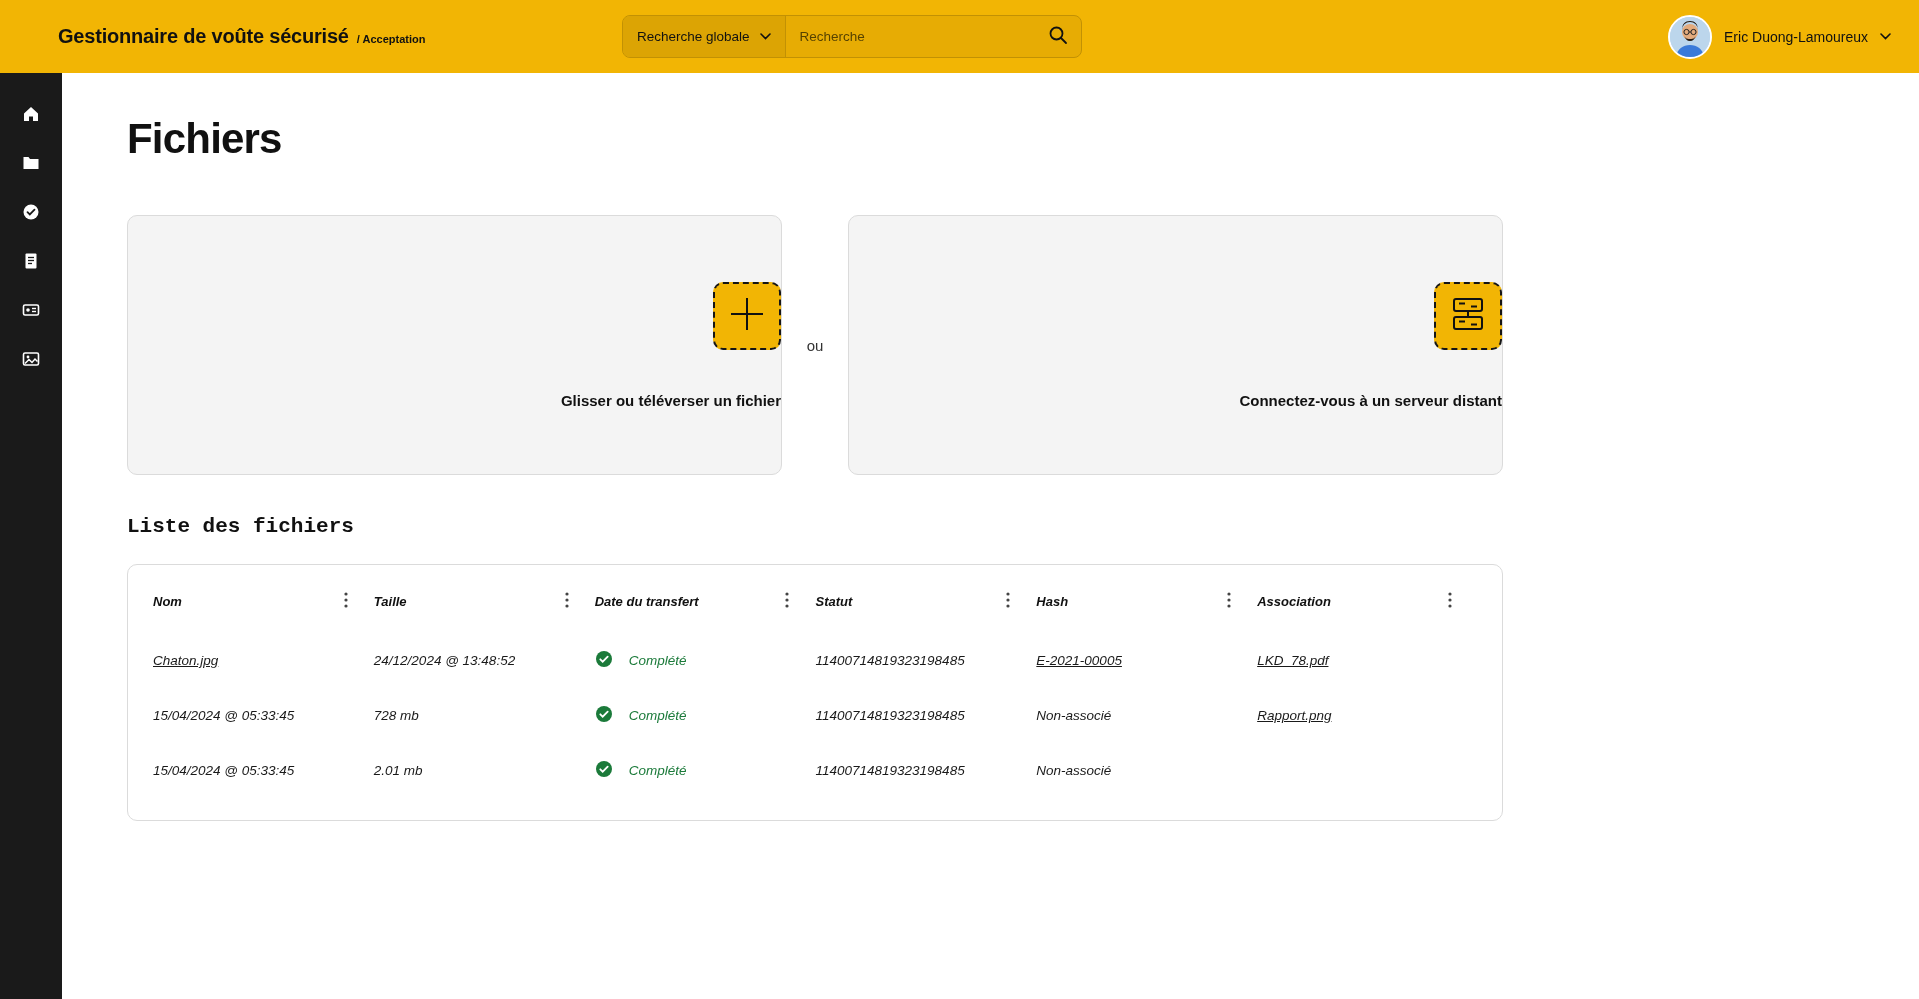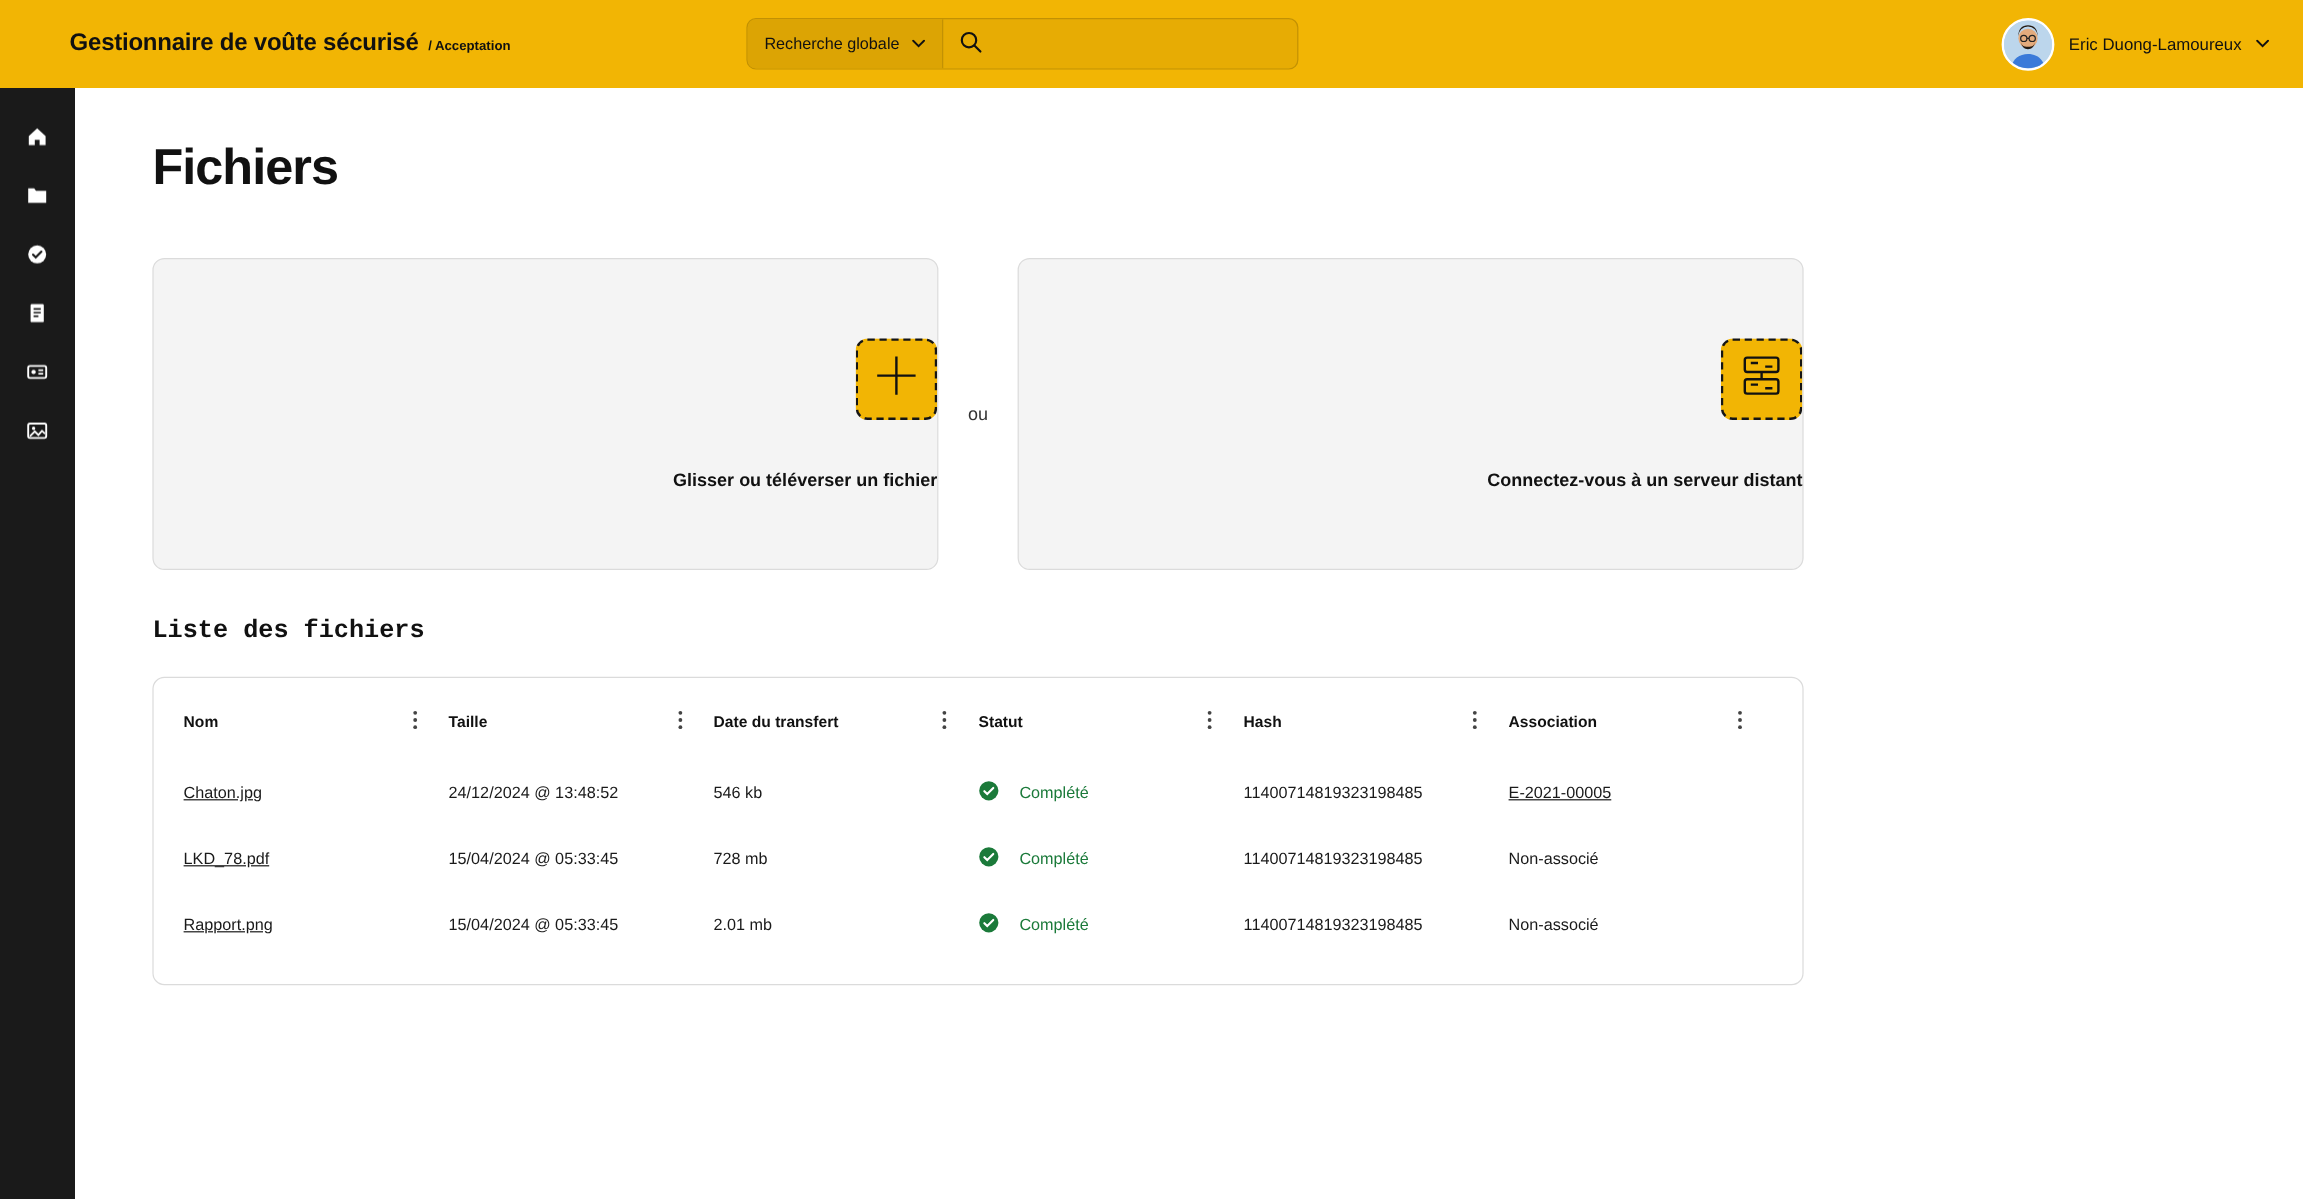--- a/index.html
+++ b/index.html
@@ -115,21 +115,21 @@
   }
   .panel-label{font-size:15px;font-weight:700;}
 
   .list-title{font-size:21px;font-weight:700;margin-bottom:26px;font-family:Liberation Mono, monospace;}
 
   .table-card{
     border:1px solid var(--panel-border);
     border-radius:10px;
     padding:14px 24px 22px 25px;
   }
-  .tgrid{display:grid;grid-template-columns:repeat(6,1fr);}
+  .tgrid{display:grid;grid-template-columns:repeat(6,1fr);font-style:italic;}
   .th{
     display:flex;align-items:center;justify-content:space-between;
     padding:12px 18px 22px 0;
     font-size:13px;font-weight:700;
   }
   .kebab-btn{
     border:none;background:transparent;cursor:pointer;
     display:flex;align-items:center;justify-content:center;
     width:20px;height:20px;border-radius:4px;
   }
@@ -152,20 +152,21 @@
 
   <div class="search-wrap">
     <button class="search-scope">
       <span>Recherche globale</span>
       <span class="chev">
         <svg width="11" height="7" viewBox="0 0 11 7">
             <path d="M1 1l4.5 4.5L10 1" fill="none" stroke="#111" stroke-width="1.6" stroke-linecap="round"></path>
           </svg>
       </span>
     </button>
+    <input class="search-input" type="text" placeholder="Recherche" style="">
     <button class="search-btn">
       <span>
         <svg width="20" height="20" viewBox="0 0 20 20">
             <circle cx="8.5" cy="8.5" r="6" fill="none" stroke="#111" stroke-width="1.8"></circle>
             <line x1="13" y1="13" x2="18" y2="18" stroke="#111" stroke-width="1.8" stroke-linecap="round"></line>
           </svg>
       </span>
     </button>
   </div>
 
@@ -345,21 +346,20 @@
                   <circle cx="2" cy="8" r="1.6" fill="#444"></circle>
                   <circle cx="2" cy="14" r="1.6" fill="#444"></circle>
                 </svg></span>
           </button>
         </div>
 
         <div class="td">
           <a class="file-link">Chaton.jpg</a>
         </div>
         <div class="td plain">24/12/2024 @ 13:48:52</div>
-        <div class="td plain">546 kb</div>
         <div class="td status-cell">
           <span><svg width="18" height="18" viewBox="0 0 18 18">
                 <circle cx="9" cy="9" r="8" fill="#1B7A3A"></circle>
                 <path d="M5.3 9.3l2.4 2.4 5-5.1" fill="none" stroke="#fff" stroke-width="1.8" stroke-linecap="round"></path>
               </svg></span>
           <span>Complété</span>
         </div>
         <div class="td plain">11400714819323198485</div>
         <div class="td">
           <a class="file-link">E-2021-00005</a>

